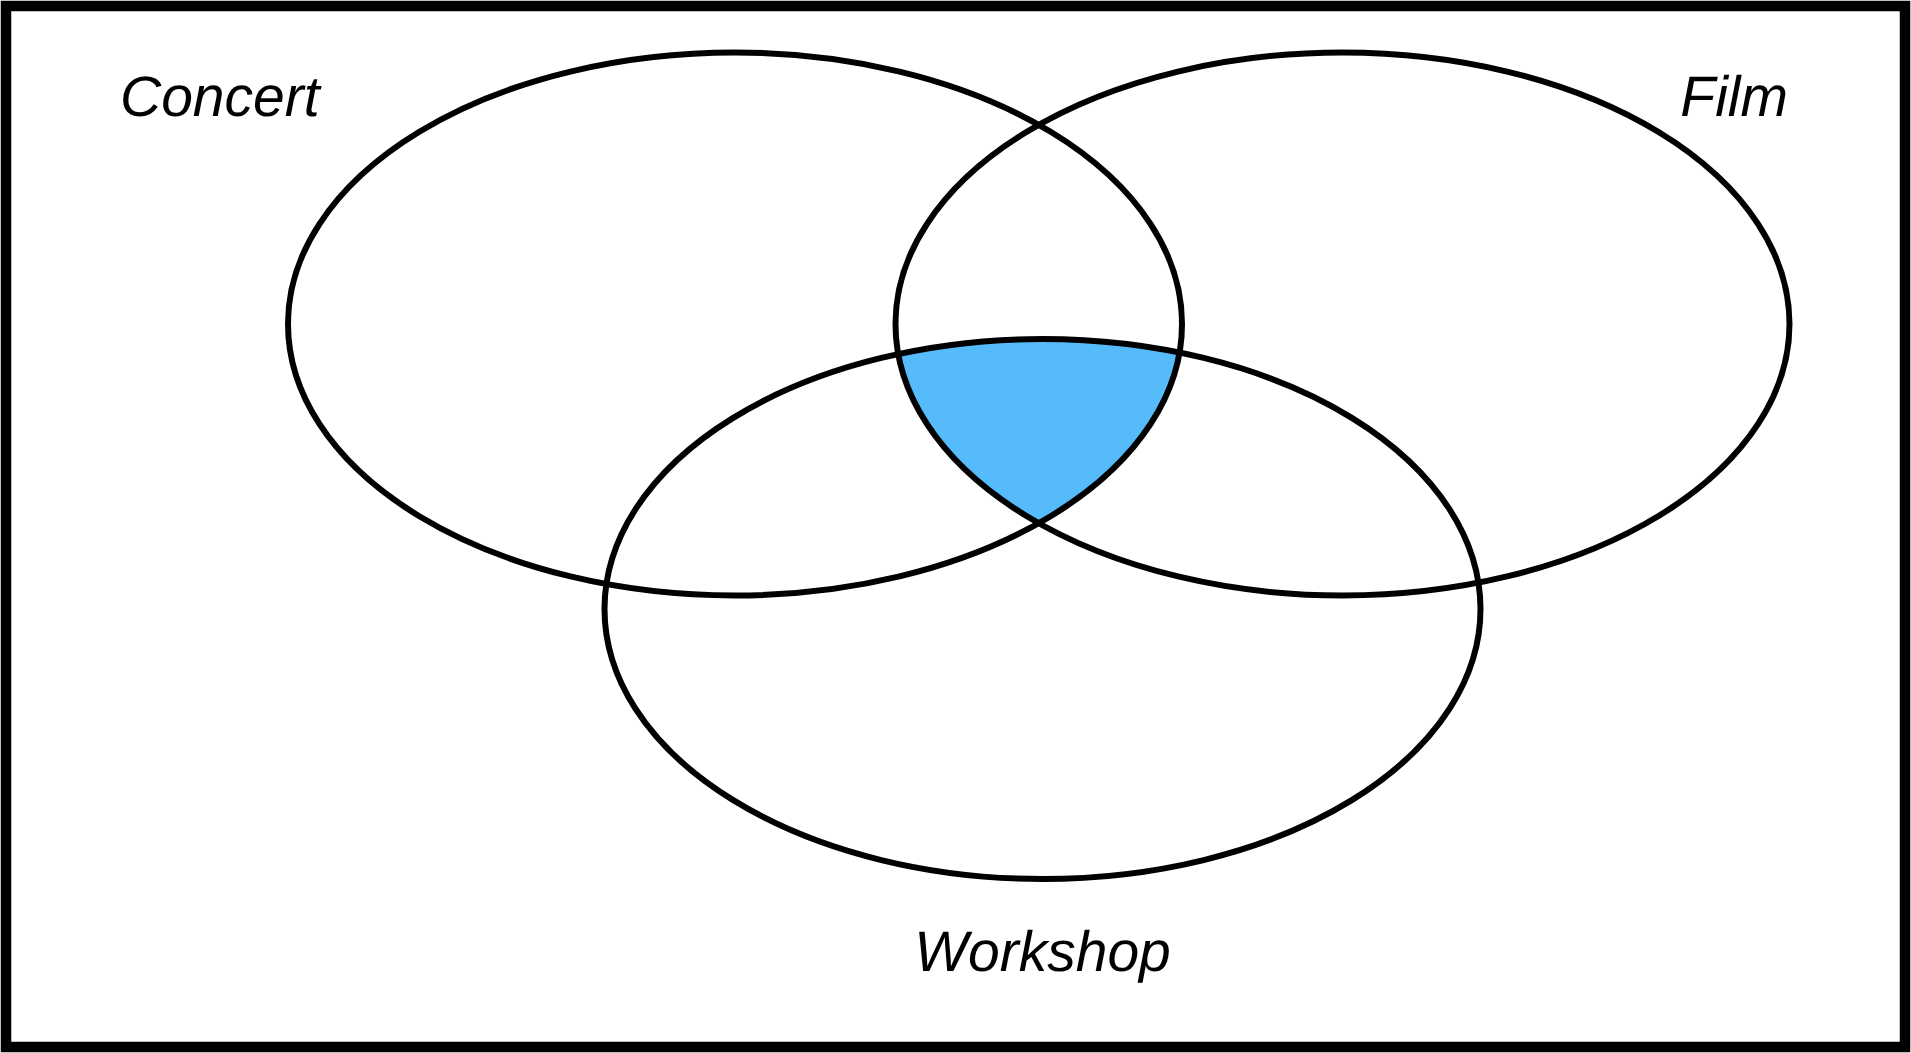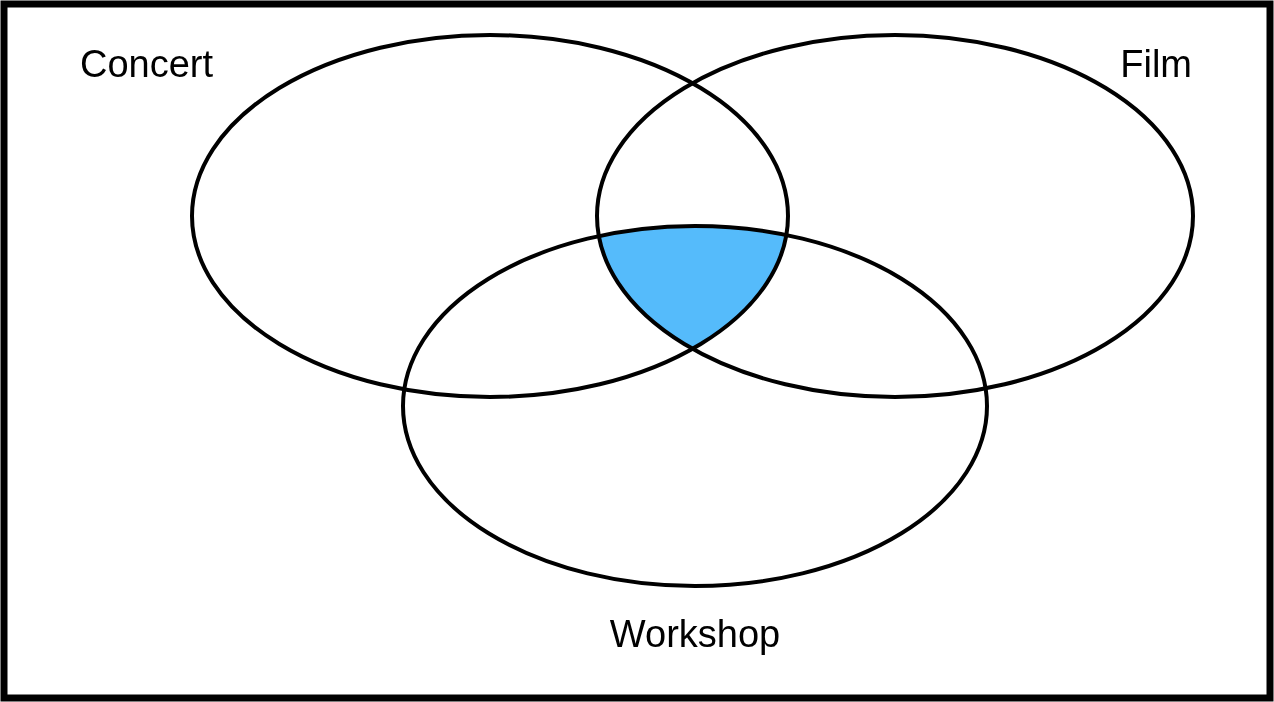--- a/index.html
+++ b/index.html
@@ -12,20 +12,21 @@
     height: 702px;
     overflow: hidden;
     font-family: "Liberation Sans", sans-serif;
   }
   #venn-root {
     position: relative;
     width: 1061px;
     height: 702px;
     background: #ffffff;
     box-sizing: border-box;
+    font-style: italic;
   }
   #venn-svg {
     display: block;
     width: 1274px;
     height: 702px;
   }
   .set-label {
     font-family: "Liberation Sans", sans-serif;
     font-size: 38px;
     fill: #000000;

